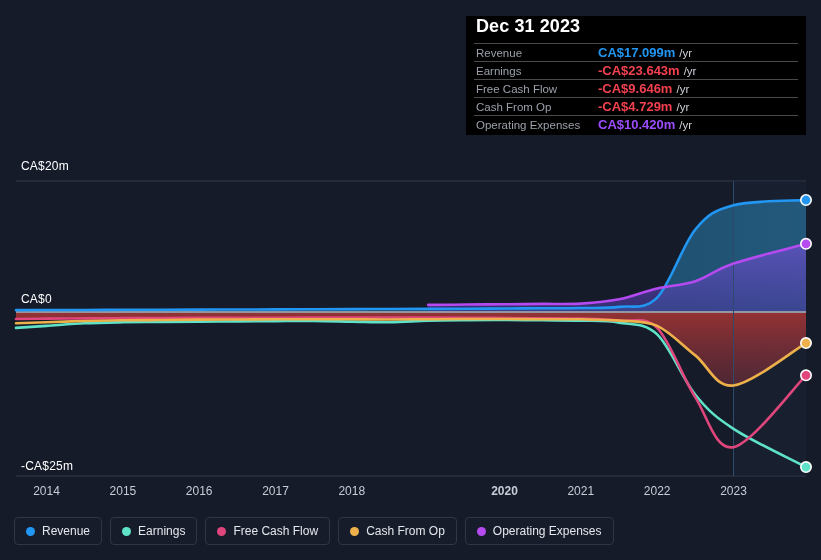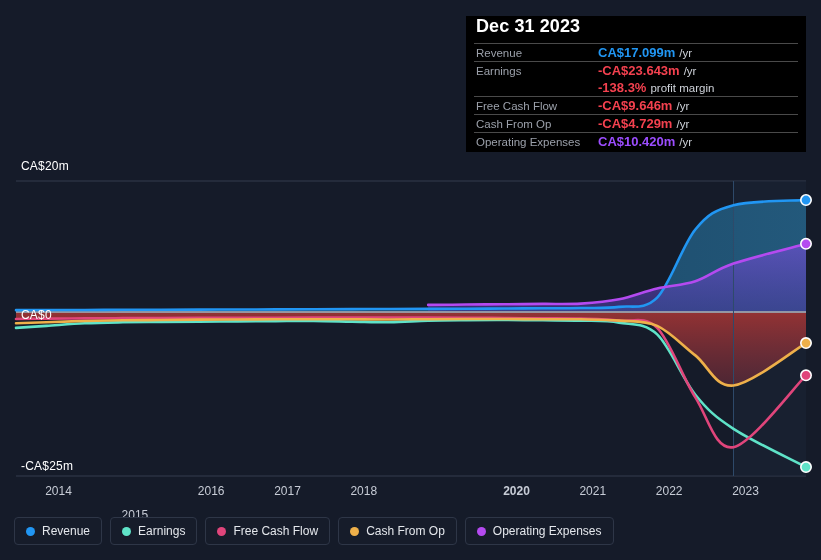--- a/index.html
+++ b/index.html
@@ -17,26 +17,26 @@
 
   
   .y-label{
     position:absolute;
     color:#ffffff;
     font-size:12px;
     letter-spacing:.2px;
     white-space:nowrap;
   }
   #y-top{left:21px;top:159px;}
-  #y-mid{left:21px;top:308px;}
+  #y-mid{left:21px;top:292px;}
   #y-bot{left:21px;top:459px;}
 
   
   #x-axis{
-    position:absolute;left:12px;top:484px;width:706px;height:16px;
+    position:absolute;left:0;top:484px;width:706px;height:16px;
   }
   .x-label{
     position:absolute;
     transform:translateX(-50%);
     color:#c7ccd6;
     font-size:12px;
     white-space:nowrap;
   }
 
   
@@ -163,21 +163,21 @@
         <circle cx="806" cy="243.8022222222222" r="5.2" fill="#b44af0" stroke="#ffffff" stroke-width="1.6"></circle>
       </g>
   </svg>
 
   <div class="y-label" id="y-top">CA$20m</div>
   <div class="y-label" id="y-mid">CA$0</div>
   <div class="y-label" id="y-bot">-CA$25m</div>
 
   <div id="x-axis">
       <div class="x-label" style="left: 46.5px;">2014</div>
-      <div class="x-label" style="left: 122.9px; margin-top: 24px;">2015</div>
+      <div class="x-label" style="left: 122.9px;">2015</div>
       <div class="x-label" style="left: 199.2px;">2016</div>
       <div class="x-label" style="left: 275.5px;">2017</div>
       <div class="x-label" style="left: 351.8px;">2018</div>
       <div class="x-label" style="left: 428.2px; margin-top: 36px;">2019</div>
       <div class="x-label" style="left: 504.5px; font-weight: bold;">2020</div>
       <div class="x-label" style="left: 580.8px; text-align: right;">2021</div>
       <div class="x-label" style="left: 657.2px;">2022</div>
       <div class="x-label" style="left: 733.5px;">2023</div>
     </div>
 
@@ -187,25 +187,20 @@
         <div class="tt-row">
           <div class="tt-label">Revenue</div>
           <div class="tt-val" style="color: rgb(33, 150, 243);">CA$17.099m</div>
           <div class="tt-suffix">/yr</div>
         </div>
         <div class="tt-row">
           <div class="tt-label">Earnings</div>
           <div class="tt-val" style="color: rgb(244, 65, 79);">-CA$23.643m</div>
           <div class="tt-suffix">/yr</div>
         </div>
-        <div class="tt-row sub">
-          <div class="tt-label"></div>
-          <div class="tt-val" style="color: rgb(244, 65, 79);">-138.3%</div>
-          <div class="tt-suffix">profit margin</div>
-        </div>
         <div class="tt-row">
           <div class="tt-label">Free Cash Flow</div>
           <div class="tt-val" style="color: rgb(244, 65, 79);">-CA$9.646m</div>
           <div class="tt-suffix">/yr</div>
         </div>
         <div class="tt-row">
           <div class="tt-label">Cash From Op</div>
           <div class="tt-val" style="color: rgb(244, 65, 79);">-CA$4.729m</div>
           <div class="tt-suffix">/yr</div>
         </div>

